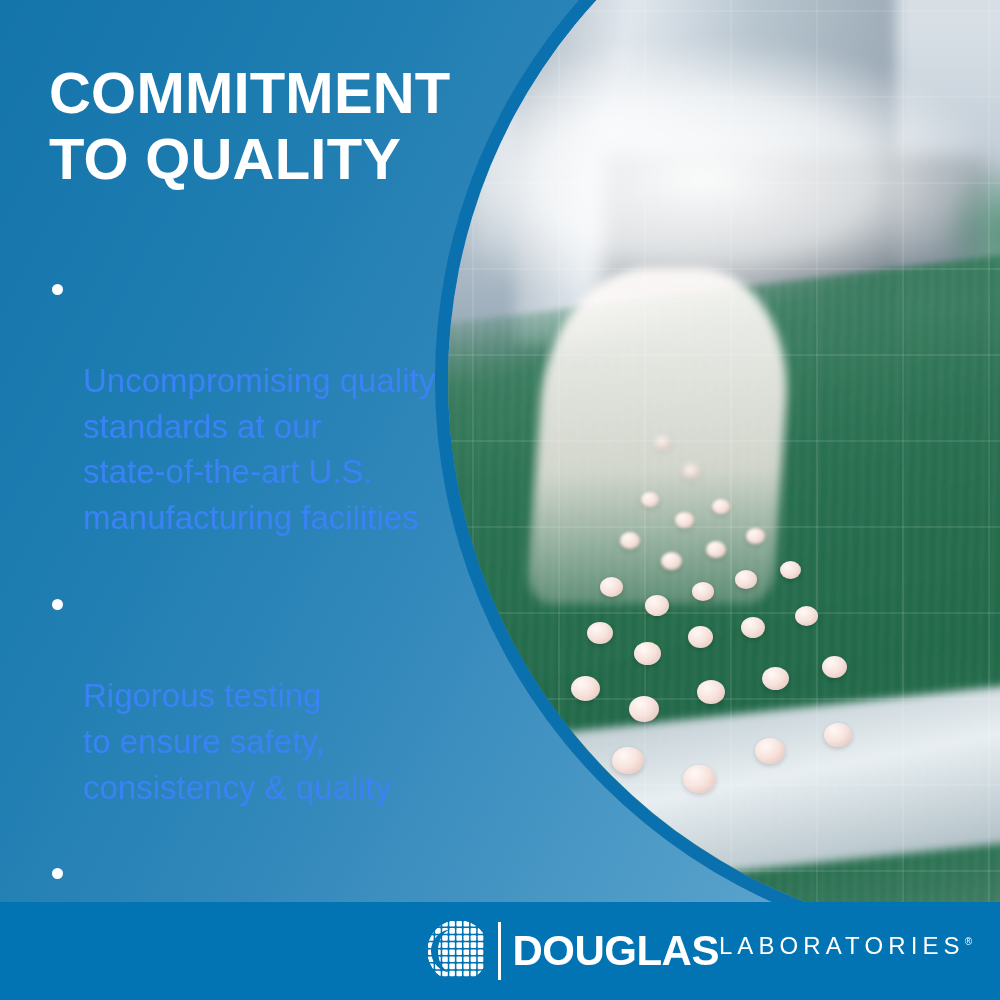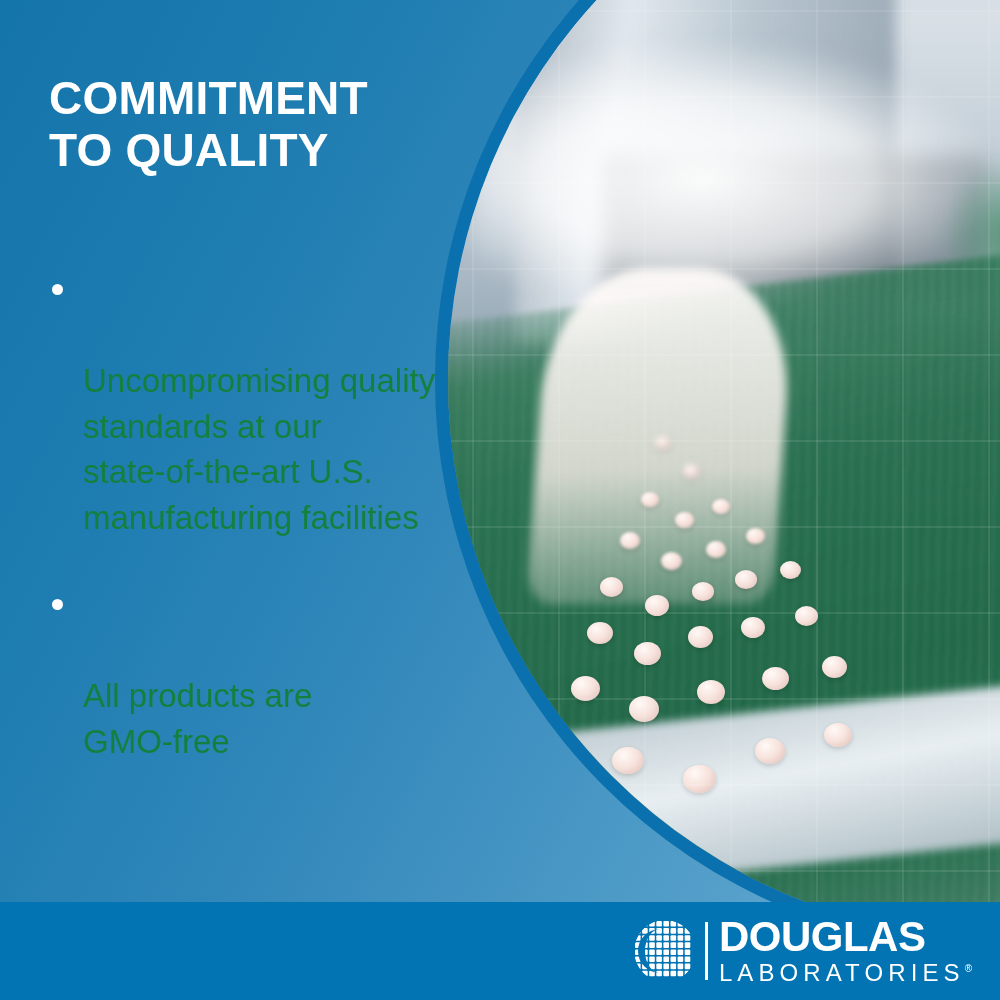--- a/index.html
+++ b/index.html
@@ -148,40 +148,40 @@
     background-size: 86px 86px;
     background-position: 24px 18px;
     mix-blend-mode: screen;
     opacity: .85;
   }
 
   
   .headline {
     position: absolute;
     left: 49px;
-    top: 72px;
+    top: 60px;
     width: 470px;
     color: #ffffff;
-    font-size: 46px;
+    font-size: 58px;
     line-height: 1.14;
     font-weight: 700;
     letter-spacing: .2px;
     white-space: pre-line;
   }
 
   .bullets {
     position: absolute;
     left: 49px;
     top: 266px;
     width: 460px;
   }
   .bullet {
     position: relative;
     padding-left: 34px;
-    color: #15803d;
+    color: #3b82f6;
     font-size: 33px;
     line-height: 1.39;
     font-weight: 400;
     margin-bottom: 40px;
     white-space: pre-line;
   }
   .bullet:last-child { margin-bottom: 0; }
   .bullet .dot {
     position: absolute;
     left: 3px;
@@ -217,21 +217,21 @@
   }
   .logo-divider {
     width: 3px;
     height: 58px;
     background: #ffffff;
     margin: 0 11px 0 9px;
     flex: 0 0 auto;
   }
   .logo-words {
     display: flex;
-    flex-direction: column;
+    flex-direction: row;
     justify-content: center;
     color: #ffffff;
   }
   .logo-top {
     font-size: 42px;
     font-weight: 700;
     line-height: .98;
     letter-spacing: -0.5px;
   }
   .logo-bottom {
@@ -307,20 +307,26 @@
   <div class="bullets">
     <div class="bullet">
       <span class="dot"></span>
       <span>Uncompromising quality
 standards at our
 state-of-the-art U.S.
 manufacturing facilities</span>
     </div>
     <div class="bullet">
       <span class="dot"></span>
+      <span>Rigorous testing
+to ensure safety,
+consistency &amp; quality</span>
+    </div>
+    <div class="bullet">
+      <span class="dot"></span>
       <span>All products are
 GMO-free</span>
     </div>
   </div>
 
   <div class="footer">
     <div class="logo">
 
       <svg class="logo-mark" viewBox="0 0 62 62">
         <defs>

